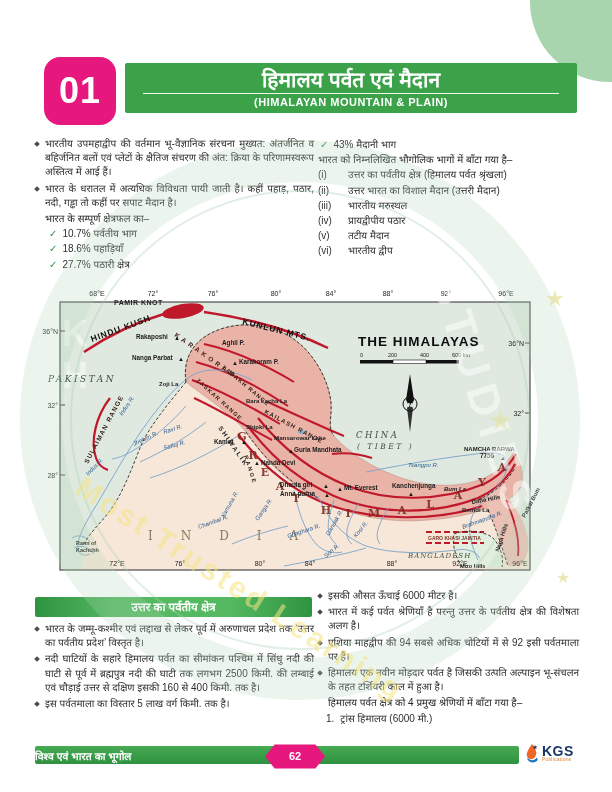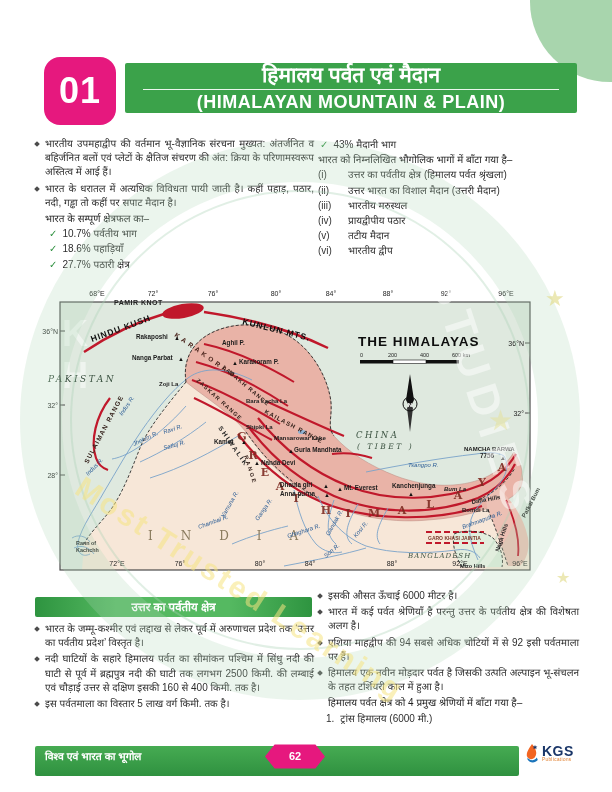--- a/index.html
+++ b/index.html
@@ -22,21 +22,21 @@
   .wm-s2{left:488px;top:404px;font-size:28px;color:rgba(230,226,150,.5);}
   .wm-s3{left:556px;top:568px;font-size:16px;}
   
   .chapter-box{position:absolute;left:44px;top:57px;width:72px;height:68px;background:#e6187e;z-index:4;
         display:flex;align-items:center;justify-content:center;border-radius:16px;}
   .chapter-box span{color:#fff;font-size:36px;font-weight:bold;letter-spacing:1px;}
   .banner{position:absolute;left:125px;top:63px;width:452px;height:50px;background:#3ba24a;z-index:4;
         border-radius:2px;display:flex;flex-direction:column;align-items:center;justify-content:center;}
   .banner .hi{color:#fff;font-size:21px;font-weight:bold;line-height:1.1;}
   .banner .rule{width:92%;height:1px;background:rgba(255,255,255,.9);margin:2px 0;}
-  .banner .en{color:#fff;font-size:18px;font-weight:bold;letter-spacing:.5px;}
+  .banner .en{color:#fff;font-size:11px;font-weight:bold;letter-spacing:.5px;}
   
   .col{position:absolute;font-size:10px;line-height:1.42;z-index:2;}
   .intro-left{left:35px;top:137px;width:279px;}
   .intro-right{left:318px;top:137px;width:261px;}
   .sec-left{left:35px;top:622px;width:279px;}
   .sec-right{left:318px;top:589px;width:261px;}
   .bullet-row{display:flex;gap:6px;margin-bottom:2px;}
   .bullet-row .b{width:4px;height:4px;background:#4c4c4c;transform:rotate(45deg);margin-top:5px;flex:none;}
   .bullet-row .t{flex:1;text-align:justify;}
   .bold-head{font-weight:normal;color:#1f1f1f;margin:1px 0 1px 10px;}
@@ -57,23 +57,23 @@
   .m-peak{font-size:6.3px;font-weight:bold;fill:#1b1b1b;}
   .m-pass{font-size:6px;font-weight:bold;fill:#242424;}
   .m-range{font-size:5.6px;font-weight:bold;fill:#33201a;letter-spacing:1.2px;}
   .m-river{font-size:6px;font-style:italic;fill:#2d5e96;}
   .m-country{font-size:9px;font-style:italic;letter-spacing:2.5px;fill:#39503f;font-family:"DejaVu Serif",serif;}
   .m-big{font-size:11px;font-weight:bold;fill:#7e2b22;font-family:"DejaVu Serif",serif;opacity:.9;}
   .m-tri{font-size:6px;fill:#111;}
   .m-small{font-size:5.4px;font-weight:bold;fill:#232323;}
   .m-wm{font-size:36px;font-weight:bold;fill:rgba(255,255,255,.5);}
   
-  .footer-bar{position:absolute;left:35px;top:746px;width:484px;height:30px;z-index:4;
+  .footer-bar{position:absolute;left:35px;top:746px;width:484px;height:18px;z-index:4;
         background:linear-gradient(#46ab52,#2f9140);color:#fff;font-weight:bold;font-size:10.5px;
-        line-height:21px;padding-left:10px;box-sizing:border-box;border-radius:2px;}
+        line-height:21px;box-sizing:border-box;border-radius:2px;}
   .page-badge{position:absolute;left:265px;top:743px;width:60px;height:27px;z-index:5;background:#e6187e;
         clip-path:polygon(0 50%,16% 6%,84% 6%,100% 50%,84% 94%,16% 94%);
         color:#fff;font-weight:bold;font-size:11px;text-align:center;line-height:27px;}
   .kgs-logo{position:absolute;left:524px;top:744px;z-index:5;display:flex;align-items:center;gap:3px;}
   .kgs-text{display:flex;flex-direction:column;line-height:1;}
   .kgs-name{font-size:14px;font-weight:bold;color:#1a3668;letter-spacing:.5px;}
   .kgs-sub{font-size:4.6px;color:#e07b27;letter-spacing:.4px;}
 </style>
 </head>
 <body>

